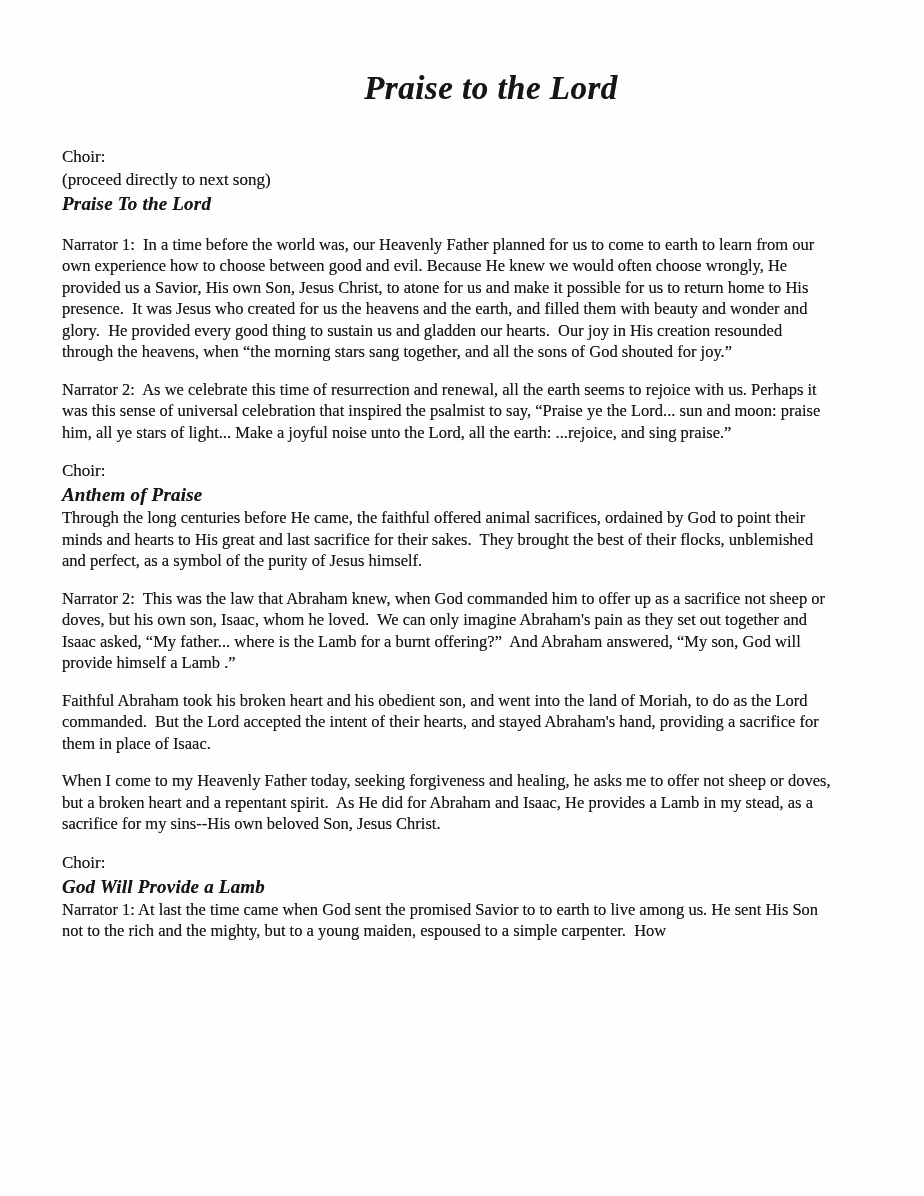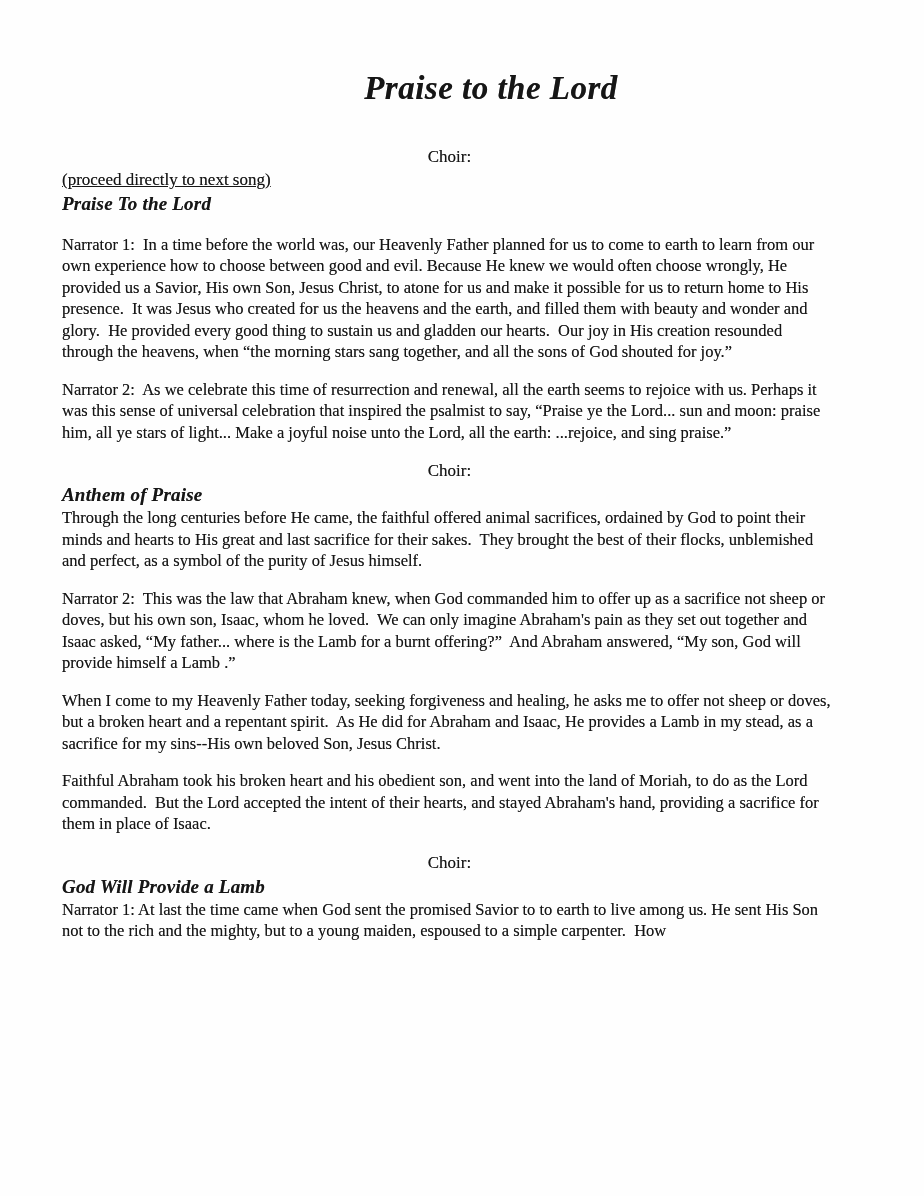--- a/index.html
+++ b/index.html
@@ -31,35 +31,33 @@
     transform: translateX(34px); 
     letter-spacing: 0.5px;
   }
   .content {
     max-width: 775px;
   }
   .choir-label {
     font-size: 17px;
     line-height: 23px;
     margin: 12px 0 0 0;
-    text-align: center;
   }
   .song-title {
     font-size: 19px;
     line-height: 25px;
     font-weight: bold;
     font-style: italic;
     margin: 0;
     letter-spacing: 0.2px;
   }
   .stage-note {
     font-size: 17px;
     line-height: 23px;
     margin: 0;
-    text-decoration: underline;
   }
   .para {
     font-size: 16.5px;
     line-height: 21.5px;
     margin: 0 0 16px 0;
     white-space: pre-wrap; 
   }
   .para.mt-lg {
     margin-top: 18px;
   }
@@ -76,21 +74,21 @@
     <p class="song-title">Praise To the Lord</p>
 
     <p class="para mt-lg">Narrator 1:  In a time before the world was, our Heavenly Father planned for us to come to earth to learn from our own experience how to choose between good and evil. Because He knew we would often choose wrongly, He provided us a Savior, His own Son, Jesus Christ, to atone for us and make it possible for us to return home to His presence.  It was Jesus who created for us the heavens and the earth, and filled them with beauty and wonder and glory.  He provided every good thing to sustain us and gladden our hearts.  Our joy in His creation resounded through the heavens, when “the morning stars sang together, and all the sons of God shouted for joy.”</p>
     <p class="para">Narrator 2:  As we celebrate this time of resurrection and renewal, all the earth seems to rejoice with us. Perhaps it was this sense of universal celebration that inspired the psalmist to say, “Praise ye the Lord... sun and moon: praise him, all ye stars of light... Make a joyful noise unto the Lord, all the earth: ...rejoice, and sing praise.”</p>
 
     <p class="choir-label">Choir:</p>
     <p class="song-title">Anthem of Praise</p>
 
     <p class="para">Through the long centuries before He came, the faithful offered animal sacrifices, ordained by God to point their minds and hearts to His great and last sacrifice for their sakes.  They brought the best of their flocks, unblemished and perfect, as a symbol of the purity of Jesus himself.</p>
     <p class="para">Narrator 2:  This was the law that Abraham knew, when God commanded him to offer up as a sacrifice not sheep or doves, but his own son, Isaac, whom he loved.  We can only imagine Abraham's pain as they set out together and Isaac asked, “My father... where is the Lamb for a burnt offering?”  And Abraham answered, “My son, God will provide himself a Lamb .”</p>
+    <p class="para">Faithful Abraham took his broken heart and his obedient son, and went into the land of Moriah, to do as the Lord commanded.  But the Lord accepted the intent of their hearts, and stayed Abraham's hand, providing a sacrifice for them in place of Isaac.</p>
     <p class="para">When I come to my Heavenly Father today, seeking forgiveness and healing, he asks me to offer not sheep or doves, but a broken heart and a repentant spirit.  As He did for Abraham and Isaac, He provides a Lamb in my stead, as a sacrifice for my sins--His own beloved Son, Jesus Christ.</p>
-    <p class="para">Faithful Abraham took his broken heart and his obedient son, and went into the land of Moriah, to do as the Lord commanded.  But the Lord accepted the intent of their hearts, and stayed Abraham's hand, providing a sacrifice for them in place of Isaac.</p>
 
     <p class="choir-label">Choir:</p>
     <p class="song-title">God Will Provide a Lamb</p>
 
     <p class="para">Narrator 1: At last the time came when God sent the promised Savior to to earth to live among us. He sent His Son not to the rich and the mighty, but to a young maiden, espoused to a simple carpenter.  How</p>
   </div>
 </div>
 
 </body></html>

